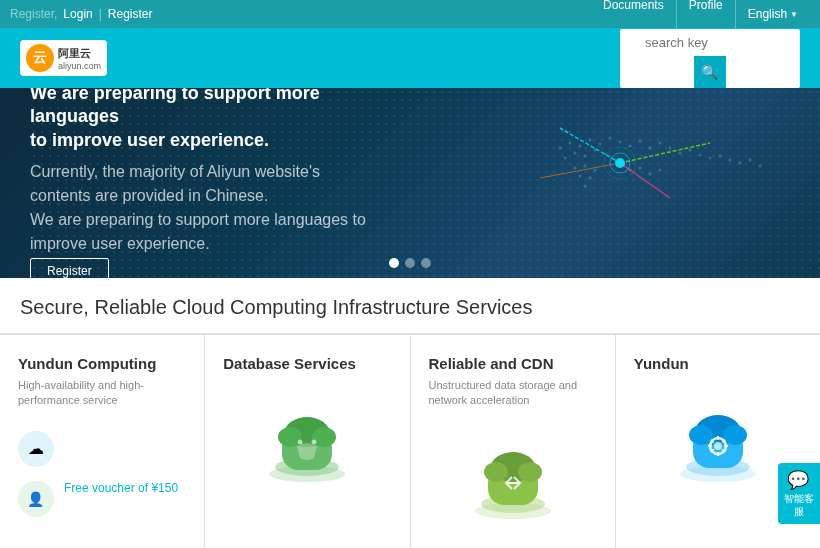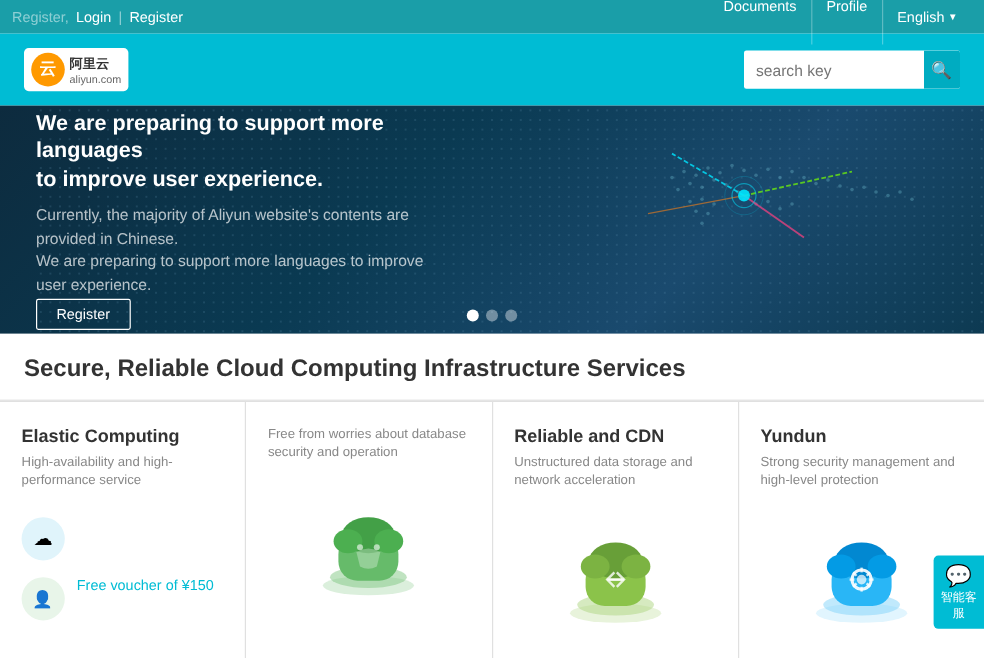--- a/index.html
+++ b/index.html
@@ -57,21 +57,21 @@
     }
     .logo-text { font-size: 11px; color: #333; font-weight: bold; }
     .logo-sub { font-size: 9px; color: #666; }
     .header-title {
       font-size: 22px; font-weight: bold; color: #fff;
       letter-spacing: 1px;
     }
     .search-area {
       display: flex; align-items: center;
       background: #fff; border-radius: 2px;
-      overflow: hidden; width: 180px;
+      overflow: hidden; width: 180px; flex-direction: column;
     }
     .search-input {
       border: none; outline: none; padding: 6px 10px;
       font-size: 13px; color: #999; width: 150px; background: #fff;
     }
     .search-btn {
       background: #00acc1; border: none; cursor: pointer;
       width: 32px; height: 32px; display: flex; align-items: center; justify-content: center;
       color: #fff; font-size: 14px;
     }
@@ -79,21 +79,21 @@
     
     .hero {
       background: linear-gradient(135deg, #0d2b3e 0%, #0a3a52 40%, #1a4a6e 70%, #0d3a52 100%);
       height: 190px; position: relative; overflow: hidden;
       display: flex; align-items: center; padding: 20px 30px;
     }
     .hero-content { z-index: 2; max-width: 340px; }
     .hero-title {
       font-size: 18px; font-weight: bold; color: #fff; line-height: 1.3; margin-bottom: 8px;
     }
-    .hero-desc { font-size: 13px; color: rgba(255,255,255,0.7); line-height: 1.5; margin-bottom: 2px; }
+    .hero-desc { font-size: 16px; color: rgba(255,255,255,0.7); line-height: 1.5; margin-bottom: 2px; }
     .hero-btn {
       background: transparent; border: 1px solid #fff; color: #fff;
       padding: 5px 16px; font-size: 12px; cursor: pointer; border-radius: 2px;
     }
     
     .map-dots {
       position: absolute; width: 100%; height: 100%;
       background-image: radial-gradient(circle, rgba(100,150,180,0.4) 1px, transparent 1px);
       background-size: 8px 8px;
       opacity: 0.5;
@@ -112,21 +112,21 @@
       background: #00bcd4; color: #fff; font-size: 10px;
       width: 42px; padding: 6px 4px; text-align: center;
       border-radius: 4px 0 0 4px; cursor: pointer; z-index: 10;
       line-height: 1.3;
     }
     .support-icon { font-size: 18px; display: block; }
 
     
     .section-title {
       padding: 18px 20px 14px;
-      font-size: 20px; font-weight: bold; color: #333; border-bottom: 1px solid #e0e0e0;
+      font-size: 20px; font-weight: normal; color: #333; border-bottom: 1px solid #e0e0e0;
     }
 
     
     .products-grid {
       display: flex; border-top: 1px solid #e0e0e0;
     }
     .product-col {
       flex: 1; border-right: 1px solid #e0e0e0; padding: 20px 18px;
       min-width: 0;
     }
@@ -267,39 +267,39 @@
     <span class="support-icon">💬</span>
     <span>智能客服</span>
   </div>
 </div>
 
 <div class="section-title">Secure, Reliable Cloud Computing Infrastructure Services</div>
 
 <div class="products-grid">
 
   <div class="product-col">
-    <div class="product-col-title">Elastic Computing</div>
+    <div class="product-col-title">Yundun Computing</div>
     <div class="product-col-desc">High-availability and high-performance service</div>
 
     <div class="service-item">
       <div class="service-icon blue">☁</div>
     </div>
 
     <div class="service-item">
       <div class="service-icon green" style="font-size:14px;">👤</div>
       <div class="service-info">
         <div class="service-price">Free voucher of ¥150</div>
 
       </div>
     </div>
 
   </div>
 
   <div class="product-col">
-    <div class="product-col-desc">Free from worries about database security and operation</div>
+    <div class="product-col-title">Database Services</div>
     <div style="display:flex;justify-content:center;margin-top:30px;">
       <svg width="90" height="90" viewBox="0 0 90 90">
         <ellipse cx="45" cy="72" rx="38" ry="8" fill="#a5d6a7" opacity="0.4"></ellipse>
         <ellipse cx="45" cy="65" rx="32" ry="9" fill="#81c784" opacity="0.5"></ellipse>
         <rect x="20" y="30" width="50" height="38" rx="16" fill="#66bb6a"></rect>
         <ellipse cx="45" cy="30" rx="22" ry="15" fill="#43a047"></ellipse>
         <ellipse cx="28" cy="35" rx="12" ry="10" fill="#4caf50"></ellipse>
         <ellipse cx="62" cy="35" rx="12" ry="10" fill="#4caf50"></ellipse>
 
         <path d="M35 44 Q45 38 55 44 L52 56 Q45 60 38 56 Z" fill="#fff" opacity="0.3"></path>
@@ -322,21 +322,20 @@
         <ellipse cx="62" cy="33" rx="12" ry="10" fill="#7cb342"></ellipse>
 
         <path d="M38 44 L52 44 M46 38 L52 44 L46 50" stroke="#fff" stroke-width="2" fill="none" opacity="0.8"></path>
         <path d="M52 44 L38 44 M44 38 L38 44 L44 50" stroke="#fff" stroke-width="2" fill="none" opacity="0.8"></path>
       </svg>
     </div>
   </div>
 
   <div class="product-col">
     <div class="product-col-title">Yundun</div>
-    <div class="product-col-desc">Strong security management and high-level protection</div>
     <div style="display:flex;justify-content:center;margin-top:30px;">
       <svg width="90" height="90" viewBox="0 0 90 90">
         <ellipse cx="45" cy="72" rx="38" ry="8" fill="#b3e5fc" opacity="0.4"></ellipse>
         <ellipse cx="45" cy="65" rx="32" ry="9" fill="#81d4fa" opacity="0.5"></ellipse>
         <rect x="20" y="28" width="50" height="38" rx="16" fill="#29b6f6"></rect>
         <ellipse cx="45" cy="28" rx="22" ry="15" fill="#0288d1"></ellipse>
         <ellipse cx="28" cy="33" rx="12" ry="10" fill="#039be5"></ellipse>
         <ellipse cx="62" cy="33" rx="12" ry="10" fill="#039be5"></ellipse>
 
         <circle cx="45" cy="44" r="8" fill="none" stroke="#fff" stroke-width="2.5" opacity="0.9"></circle>

